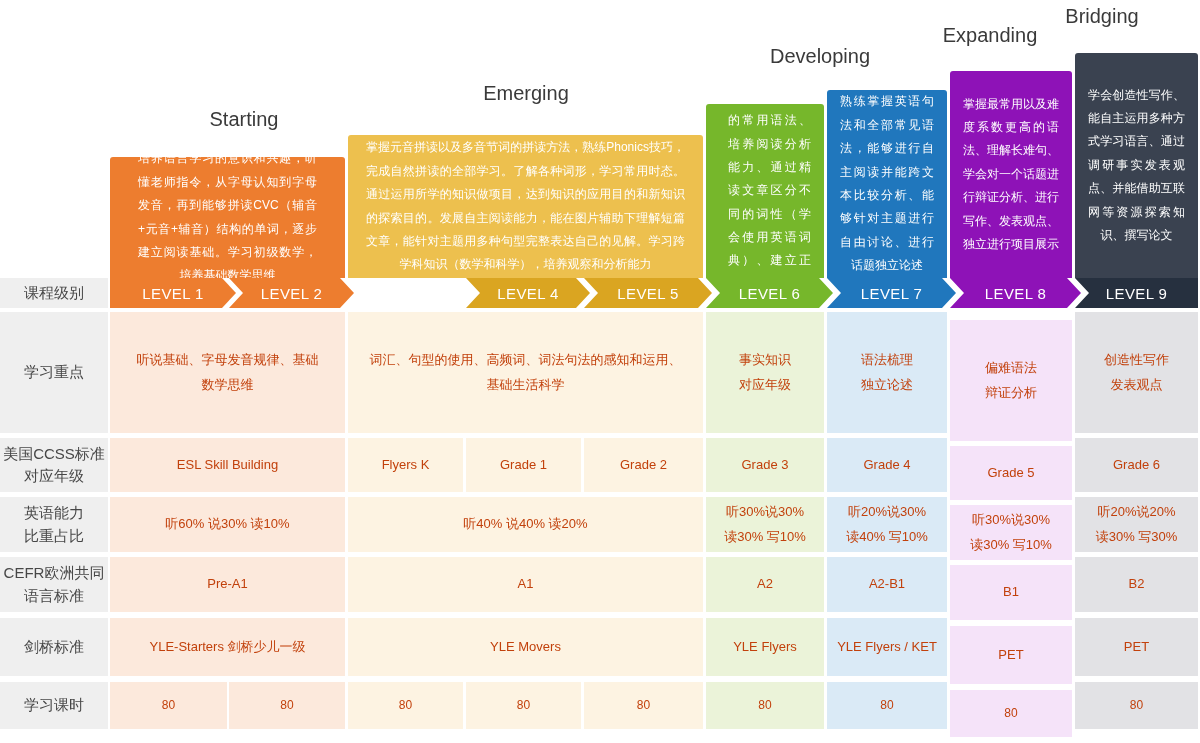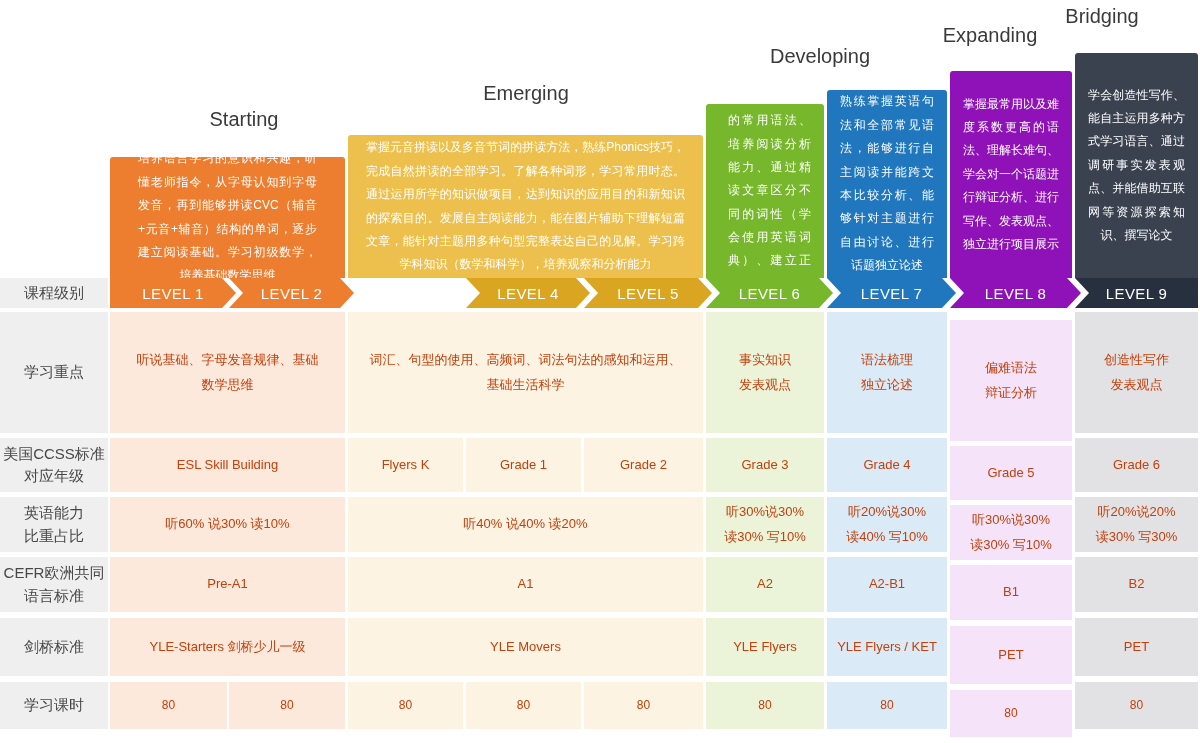--- a/index.html
+++ b/index.html
@@ -93,21 +93,21 @@
     <div class="chev chev-last ch-9">LEVEL 9</div>
   </div>
 
   <div class="row r-focus">
     <div class="row-header">学习重点</div>
     <div class="cell bg-peach col-l12">听说基础、字母发音规律、基础
 数学思维</div>
     <div class="cell bg-cream col-l35">词汇、句型的使用、高频词、词法句法的感知和运用、
 基础生活科学</div>
     <div class="cell bg-green col-l6">事实知识
-发表观点</div>
+对应年级</div>
     <div class="cell bg-blue col-l7">语法梳理
 独立论述</div>
     <div class="cell bg-lav col-l8">偏难语法
 辩证分析</div>
     <div class="cell bg-gray col-l9">创造性写作
 发表观点</div>
   </div>
 
   <div class="row r-ccss">
     <div class="row-header">美国CCSS标准

